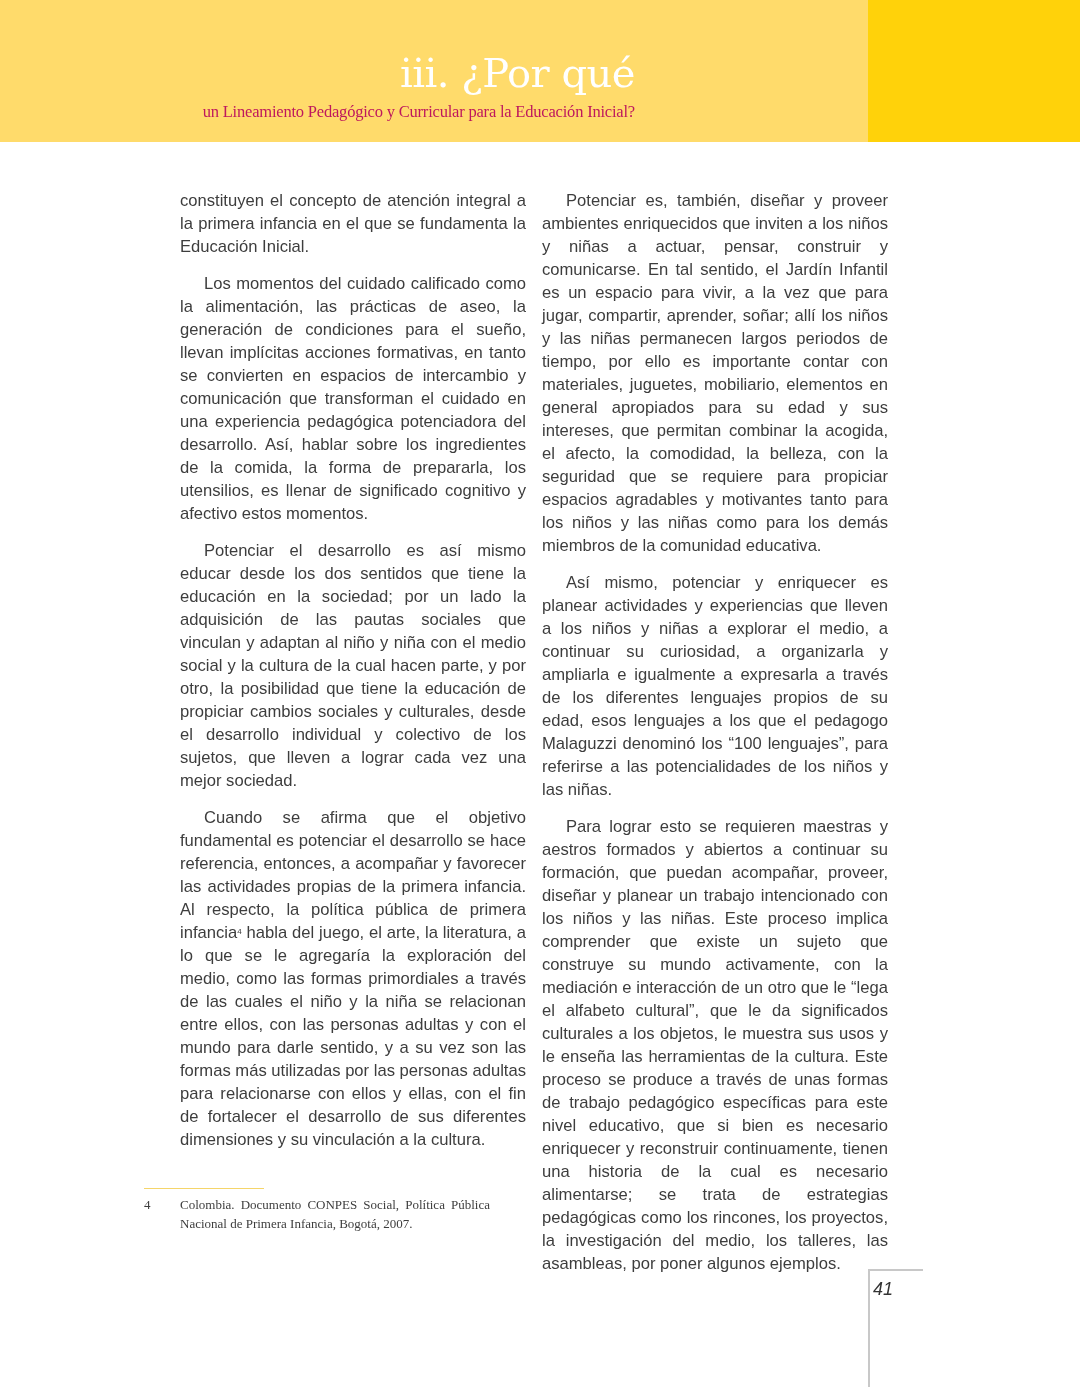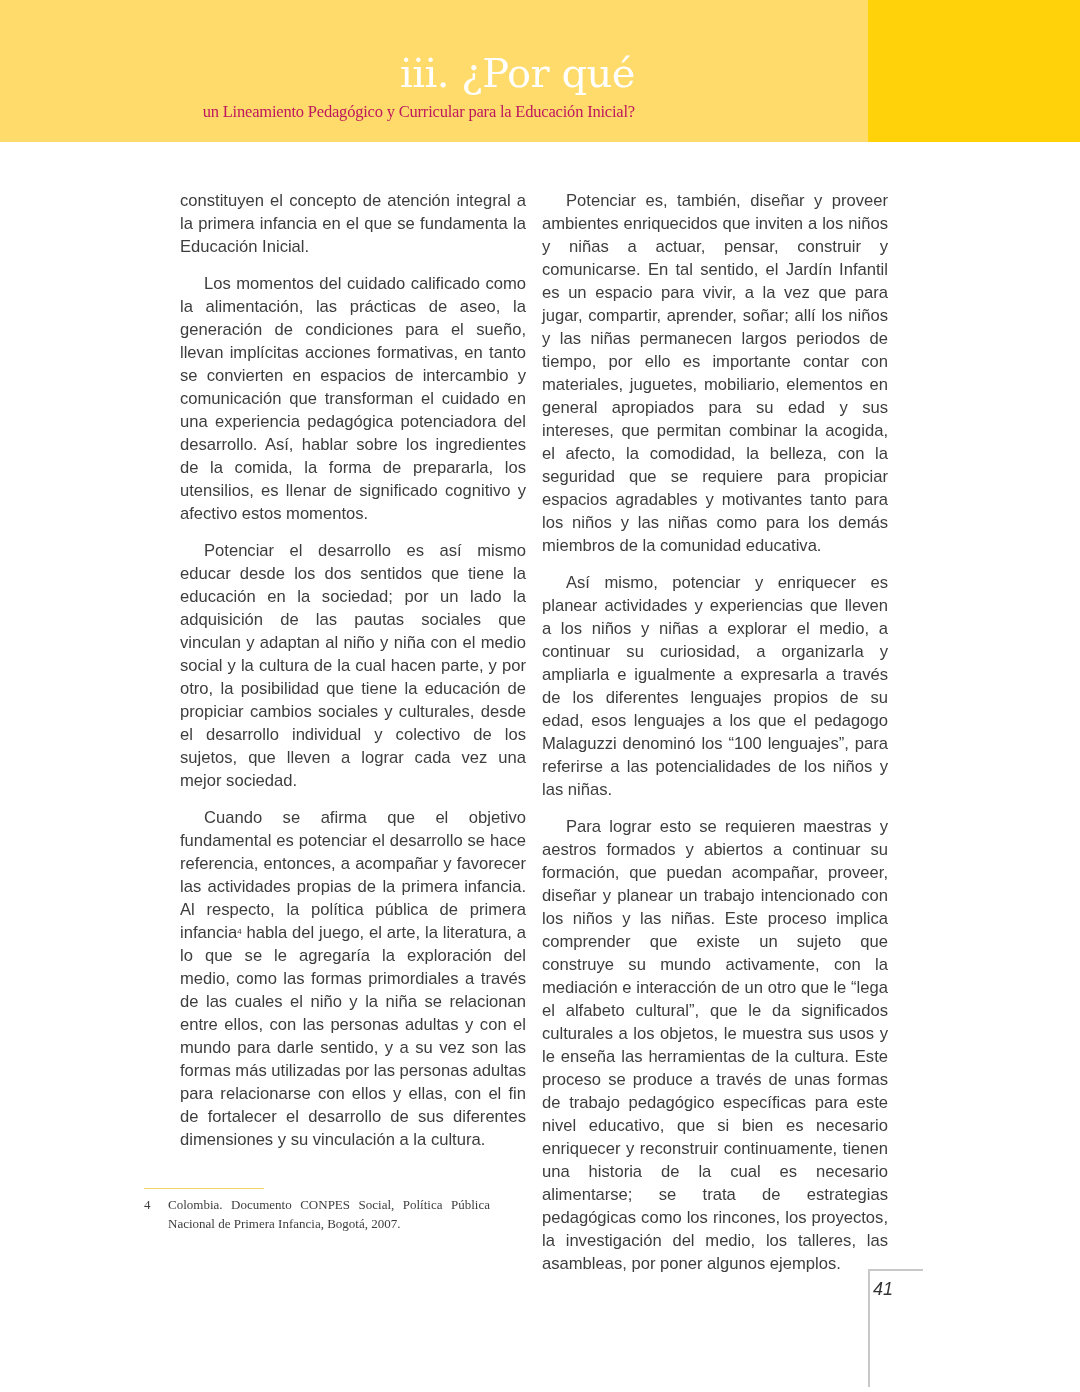--- a/index.html
+++ b/index.html
@@ -10,21 +10,21 @@
   .header-subtitle { position:absolute; right:237px; top:101px; color:#be185d; font-family:Liberation Serif, serif; font-size:16.5px; line-height:22px; white-space:nowrap; letter-spacing:-0.2px; }
   .col { position:absolute; top:189px; width:346px; color:#3d3d3d; font-family:"Liberation Sans", sans-serif; font-size:16.6px; line-height:23px; }
   .col-left { left:144px;margin-left:36px; }
   .col-right { left:542px; }
   .col p { margin:0 0 14px 0; text-align:justify; hyphens:manual; }
   .col p.indent { text-indent:24px; }
   sup { font-size:8px; vertical-align:top; position:relative; top:-1px; }
   .footnote-rule { position:absolute; left:144px; top:1188px; width:120px; height:1px; background:#F5D56A; }
   .footnote { position:absolute; left:144px; top:1195px; width:346px; font-family:"Liberation Serif", serif; font-size:13px; line-height:19px; color:#3d3d3d; }
   .footnote .fn-num { position:absolute; left:0; top:0; }
-  .footnote .fn-text { margin-left:24px; display:block; text-align:justify; }
+  .footnote .fn-text { margin-left:36px; display:block; text-align:justify; }
   .page-frame-v { position:absolute; left:868px; top:1269px; width:2px; height:118px; background:#c8c8c8; }
   .page-frame-h { position:absolute; left:868px; top:1269px; width:55px; height:2px; background:#c8c8c8; }
   .page-number { position:absolute; left:873px; top:1279px; font-family:Liberation Sans, sans-serif; font-style:italic; font-size:18px; color:#333333; }
 </style>
 </head>
 <body>
 
 <div class="header">
   <div class="header-accent"></div>
   <div class="header-title">iii. ¿Por qué</div>

